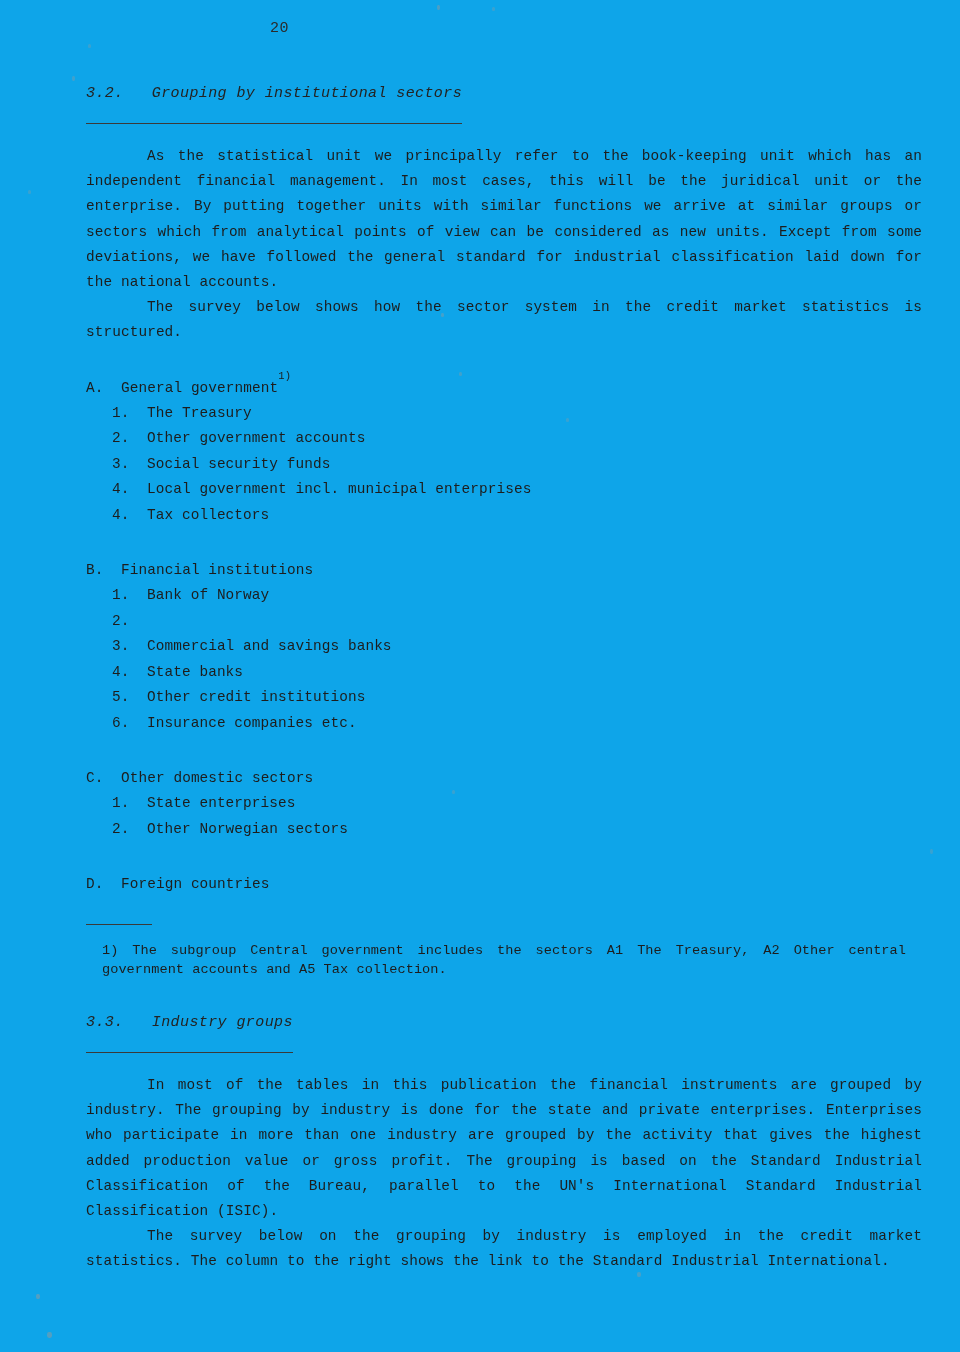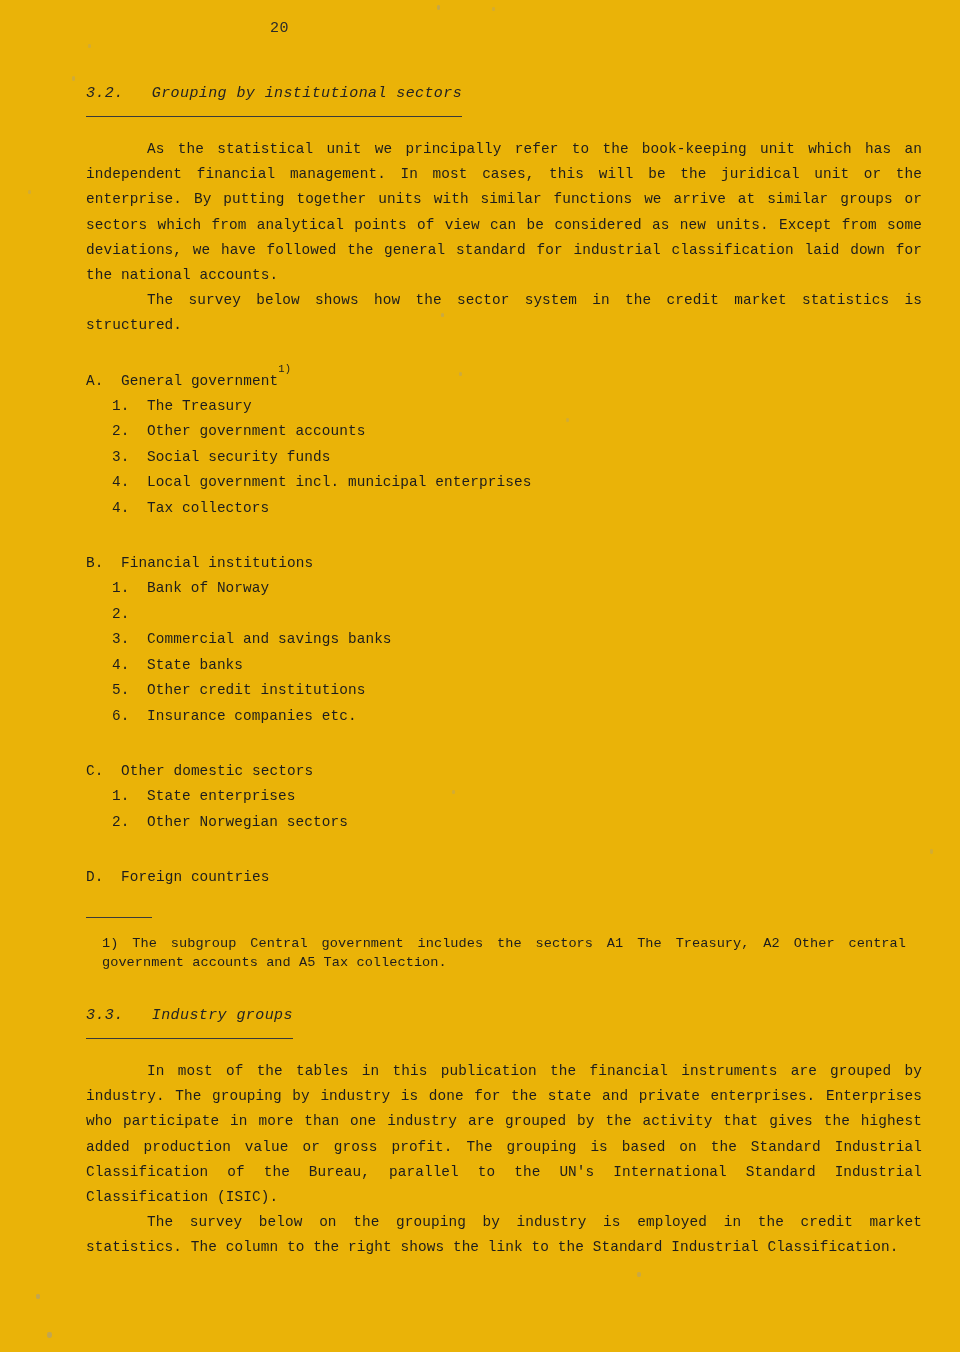--- a/index.html
+++ b/index.html
@@ -9,21 +9,21 @@
   }
   body {
     font-family: "Liberation Mono", "DejaVu Sans Mono", monospace;
     color: #1b1b1b;
   }
   #page {
     position: relative;
     width: 960px;
     height: 1352px;
     overflow: hidden;
-    background: #eab308;
+    background: #0ea5e9;
   }
 
   
   .speck {
     position: absolute;
     background: #9a9a9a;
     border-radius: 40%;
     pointer-events: none;
   }
 
@@ -46,21 +46,21 @@
   }
 
   
   .sec-heading {
     font-style: italic;
     font-size: 15px;
     color: #232323;
     letter-spacing: 0.4px;
     display: inline-block;
     border-bottom: 1.4px solid #3a3a3a;
-    padding-bottom: 14px;
+    padding-bottom: 21px;
     white-space: pre;
     margin: 0;
     text-align: center;
   }
   .heading-row { margin: 0 0 20px 0; }
   .heading-row.second { margin-top: 34px; }
 
   
   p.body {
     margin: 0;
@@ -239,16 +239,16 @@
       <p class="footnote">1) The subgroup Central government includes the sectors A1 The Treasury, A2 Other central government accounts and A5 Tax collection.</p>
     </div>
 
     <div class="heading-row second">
       <span class="sec-heading">3.3.   Industry groups</span>
     </div>
 
     <p class="body indent">In most of the tables in this publication the financial instruments are grouped by industry. The grouping by industry is done for the state and private enterprises.  Enterprises who participate in more than one industry are grouped by the activity that gives the highest added production value or gross profit.  The grouping is based on the Standard Industrial Classification of the Bureau, parallel to the UN's International Standard Industrial Classification (ISIC).</p>
 
 
-    <p class="body indent">The survey below on the grouping by industry is employed in the credit market statistics. The column to the right shows the link to the Standard Industrial Classification.</p>
+    <p class="body indent">The survey below on the grouping by industry is employed in the credit market statistics. The column to the right shows the link to the Standard Industrial International.</p>
 
   </div>
 </div>
 
 </body></html>

